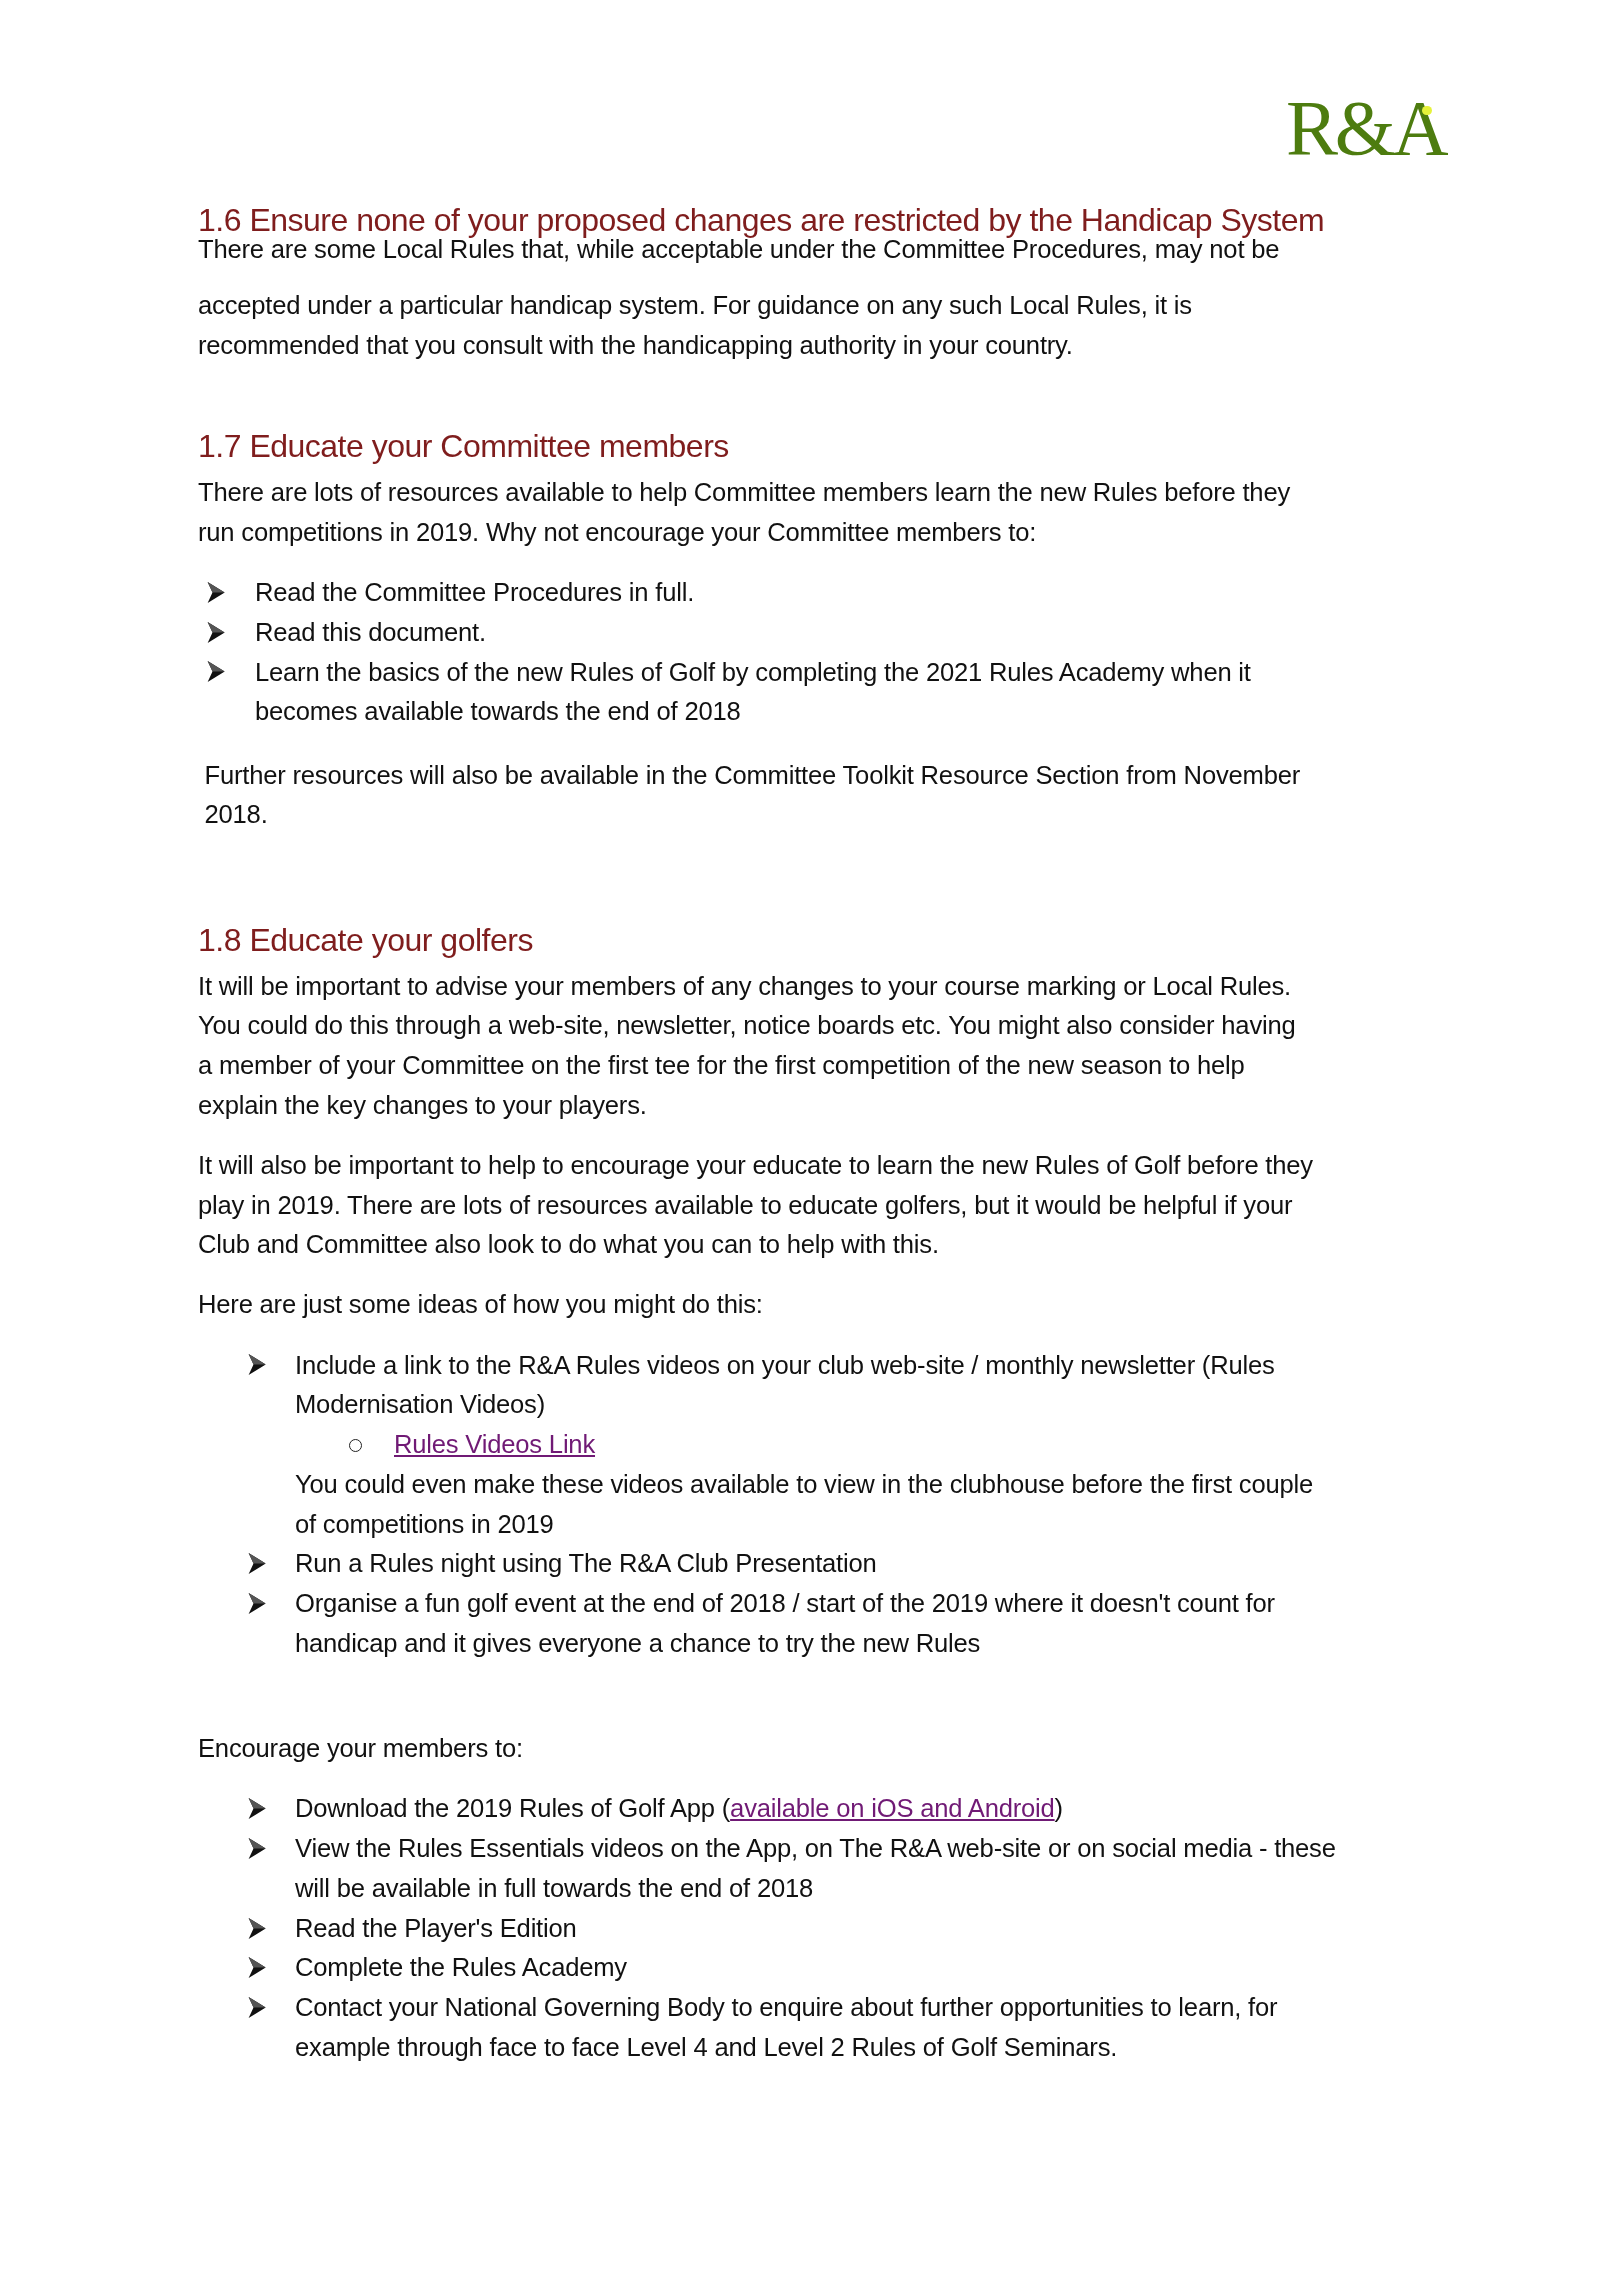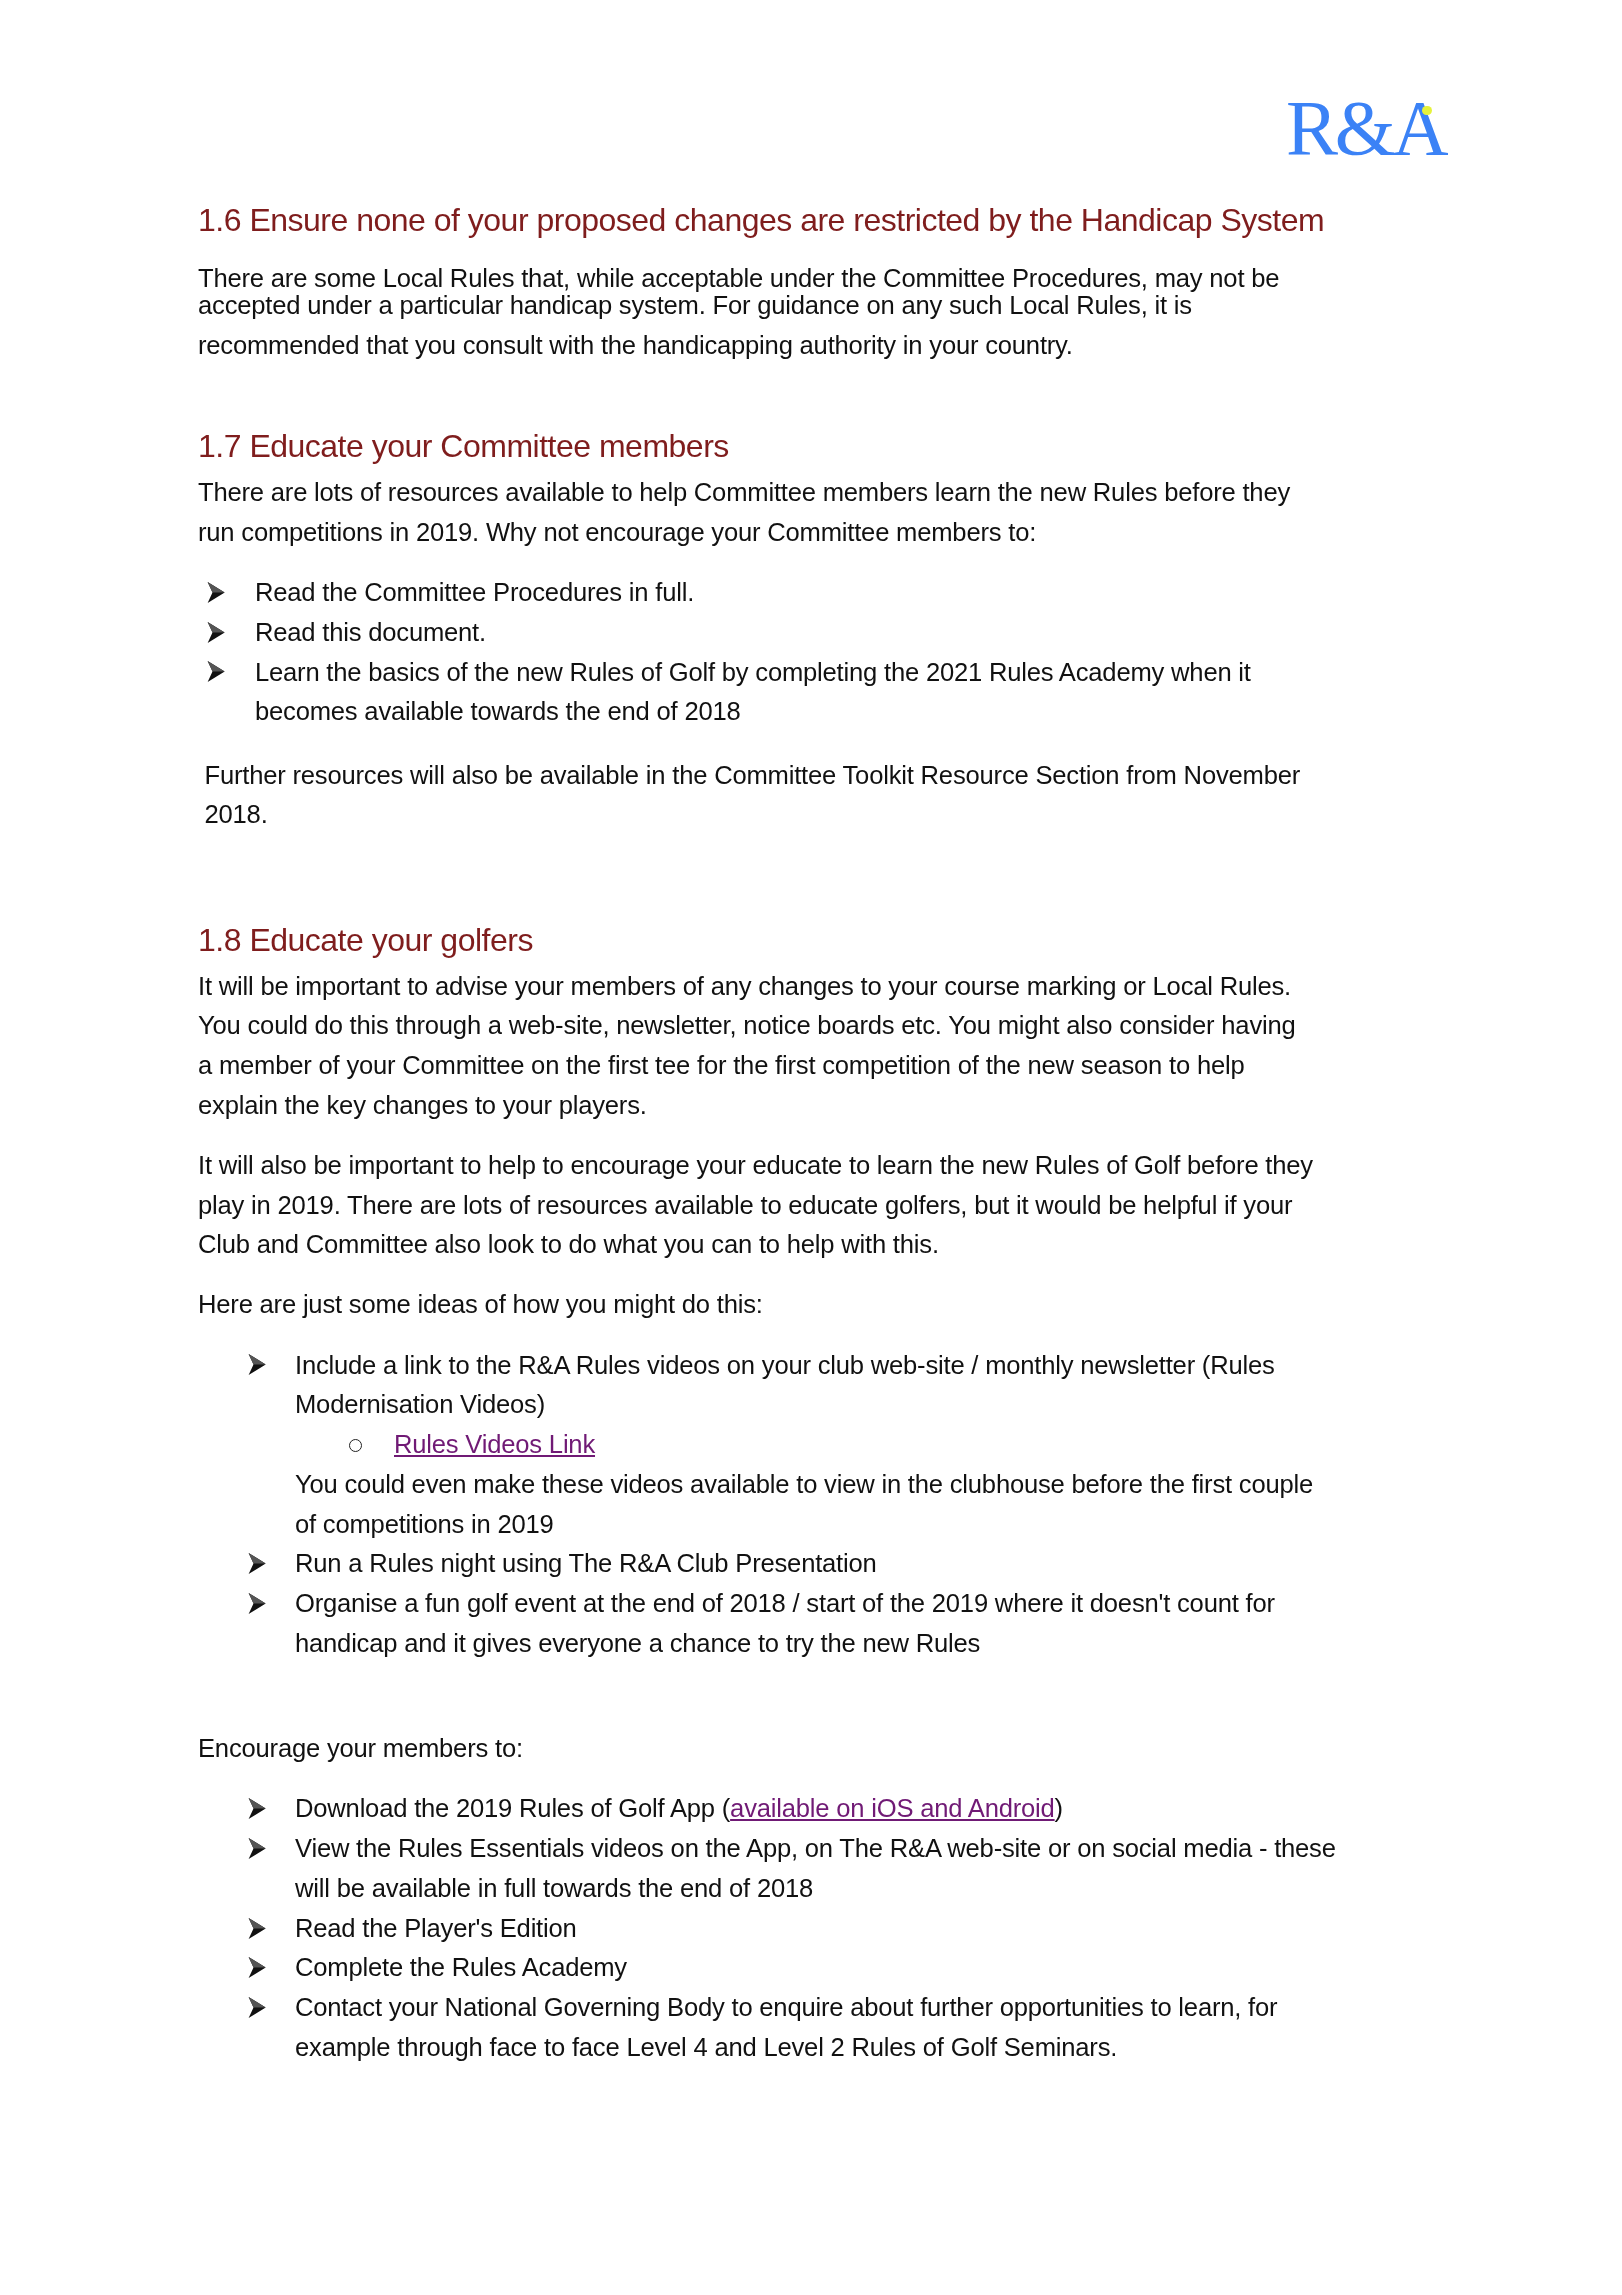--- a/index.html
+++ b/index.html
@@ -5,21 +5,21 @@
   html, body { margin: 0; padding: 0; background: #ffffff; }
   body {
     width: 1623px; height: 2295px; position: relative; overflow: hidden;
     font-family: "Liberation Sans", sans-serif; color: #111111;
   }
   .logo {
     position: absolute; left: 1286px; top: 91px; width: 154px; height: 73px;
   }
   .logo-text {
     font-family: "Liberation Serif", serif; font-size: 78px; line-height: 73px;
-    color: #3b82f6; letter-spacing: -3.2px; font-weight: normal;
+    color: #4d7c0f; letter-spacing: -3.2px; font-weight: normal;
   }
   .logo-dot {
     position: absolute; left: 136px; top: 14.6px; width: 9.7px; height: 9.7px;
     border-radius: 50%; background: #e6f23a;
   }
   .page { position: absolute; left: 198px; top: 0; width: 1241px; }
   .h {
     position: absolute; left: 0; font-size: 32px; color: #7f1d1d;
     line-height: 42px; letter-spacing: -0.5px; white-space: nowrap;
   }
@@ -49,21 +49,21 @@
 </svg>
 
 <div class="logo">
   <span class="logo-text">R&amp;A</span>
   <span class="logo-dot"></span>
 </div>
 
 <div class="page">
 
   <div class="h" style="top:199px">1.6 Ensure none of your proposed changes are restricted by the Handicap System</div>
-  <div class="p" style="top:258px">There are some Local Rules that, while acceptable under the Committee Procedures, may not be</div>
+  <div class="p" style="top:229px">There are some Local Rules that, while acceptable under the Committee Procedures, may not be</div>
   <div class="p" style="top:285px">accepted under a particular handicap system. For guidance on any such Local Rules, it is</div>
   <div class="p" style="top:325px">recommended that you consult with the handicapping authority in your country.</div>
 
   <div class="h" style="top:425px">1.7 Educate your Committee members</div>
   <div class="p" style="top:472px">There are lots of resources available to help Committee members learn the new Rules before they</div>
   <div class="p" style="top:512px">run competitions in 2019. Why not encourage your Committee members to:</div>
 
   <svg class="arrow" style="left:8px; top:581px" viewBox="0 0 24 28" width="19.5" height="23">
       <use href="#arrow-sym"></use>
     </svg>

